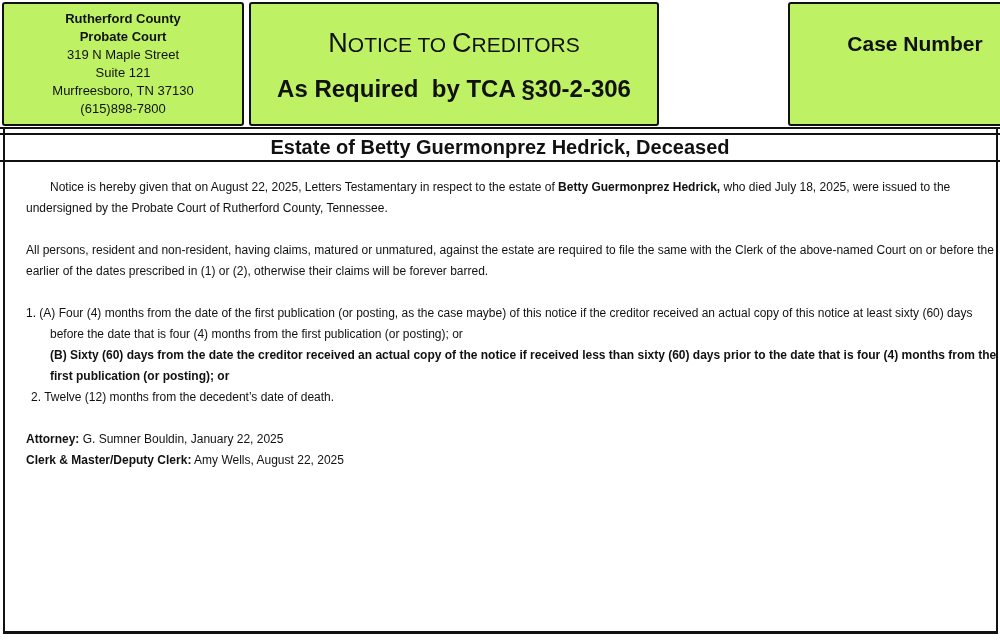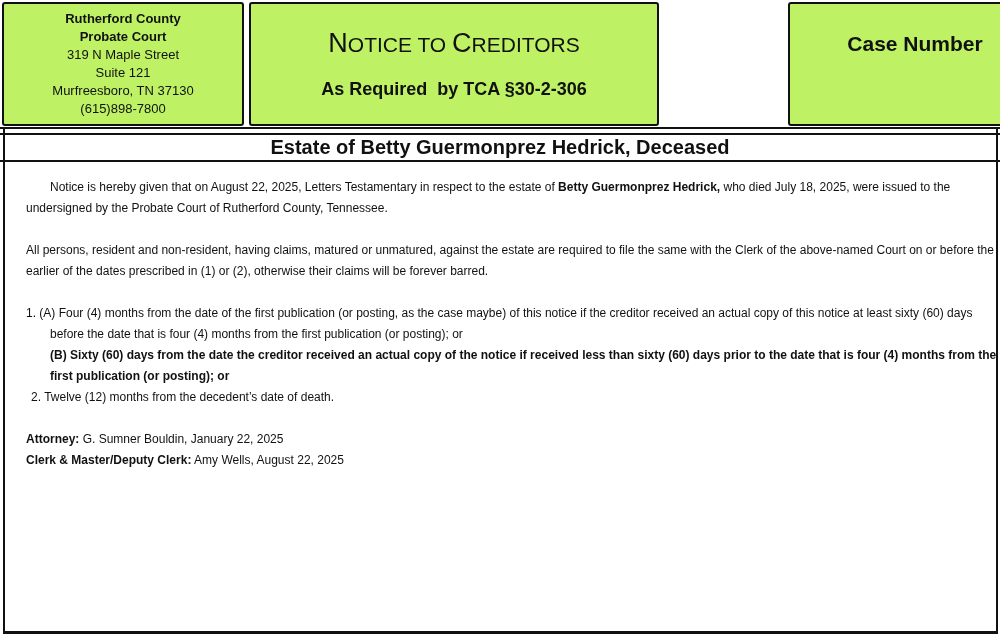--- a/index.html
+++ b/index.html
@@ -3,21 +3,21 @@
 <meta charset="utf-8">
 <style>
   html, body { margin:0; padding:0; background:#ffffff; }
   body { width:1000px; height:642px; position:relative; overflow:hidden; color:#111; font-family:"Liberation Sans", sans-serif; }
   .box { position:absolute; border:2.5px solid #111; border-radius:3px; box-sizing:border-box; background:#bef264; display:flex; flex-direction:column; align-items:center; justify-content:center; text-align:center; }
   #court-box { left:2px; top:2px; width:242px; height:124px; font-size:13px; line-height:18px; }
   #court-box .b { font-weight:bold; }
   #title-box { left:249px; top:2px; width:410px; height:124px; }
   #title-box .t1 { font-size:27px; line-height:34px; margin-top:2px; }
   #title-box .t1 .sc { font-size:21px; }
-  #title-box .t2 { font-size:18px; font-weight:bold; line-height:30px; margin-top:12px; }
+  #title-box .t2 { font-size:24px; font-weight:bold; line-height:30px; margin-top:12px; }
   #case-box { left:788px; top:2px; width:254px; height:124px; justify-content:flex-start; padding-top:27px; }
   #case-box .c1 { font-size:21px; font-weight:bold; line-height:26px; }
   #case-box .c2 { font-size:18px; font-weight:bold; line-height:24px; }
   .hline { position:absolute; left:0; width:1000px; background:#111; }
   #hl1 { top:127px; height:2px; }
   #hl2 { top:133px; height:2px; }
   #hl3 { top:160px; height:2px; }
   .vline { position:absolute; width:2px; background:#111; }
   #vl-left { left:3px; top:127px; height:506px; }
   #vl-right { left:996px; top:127px; height:506px; }

